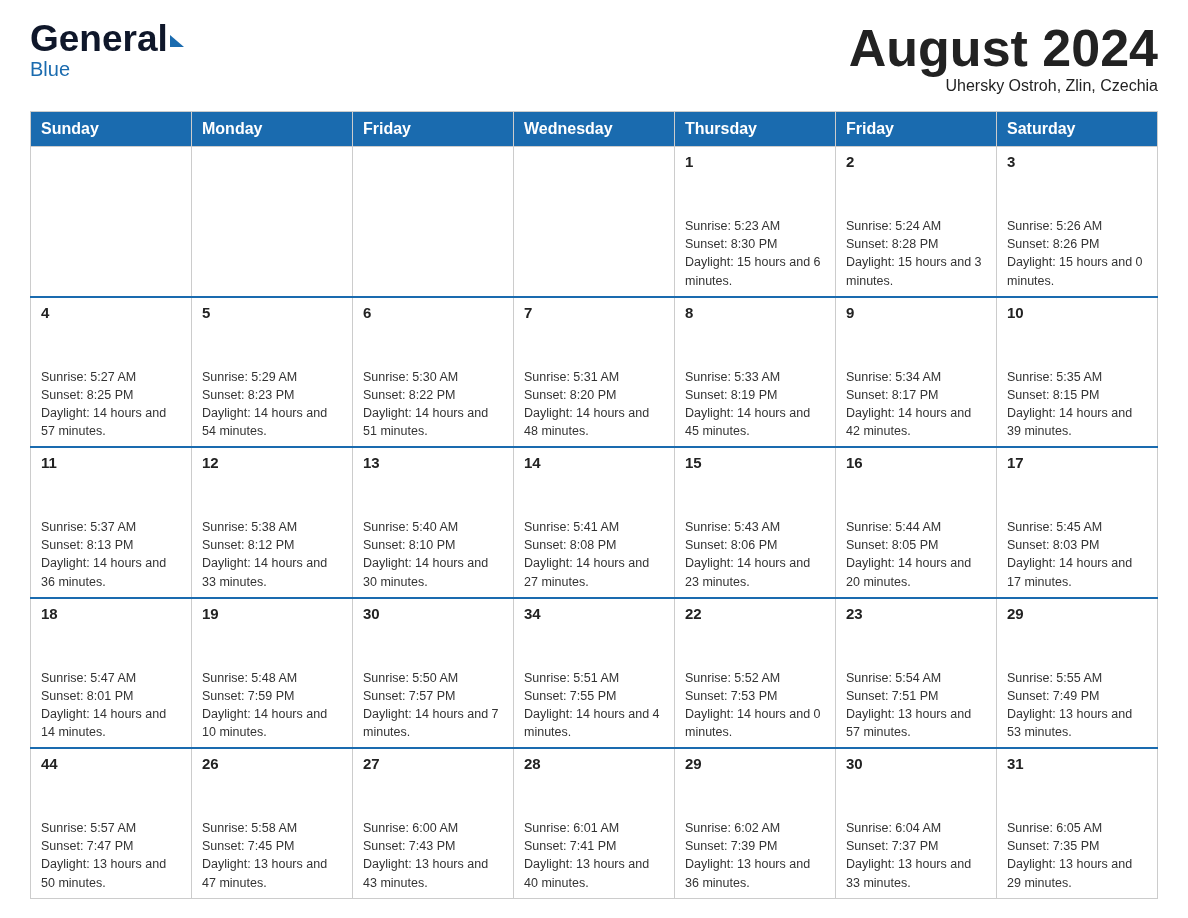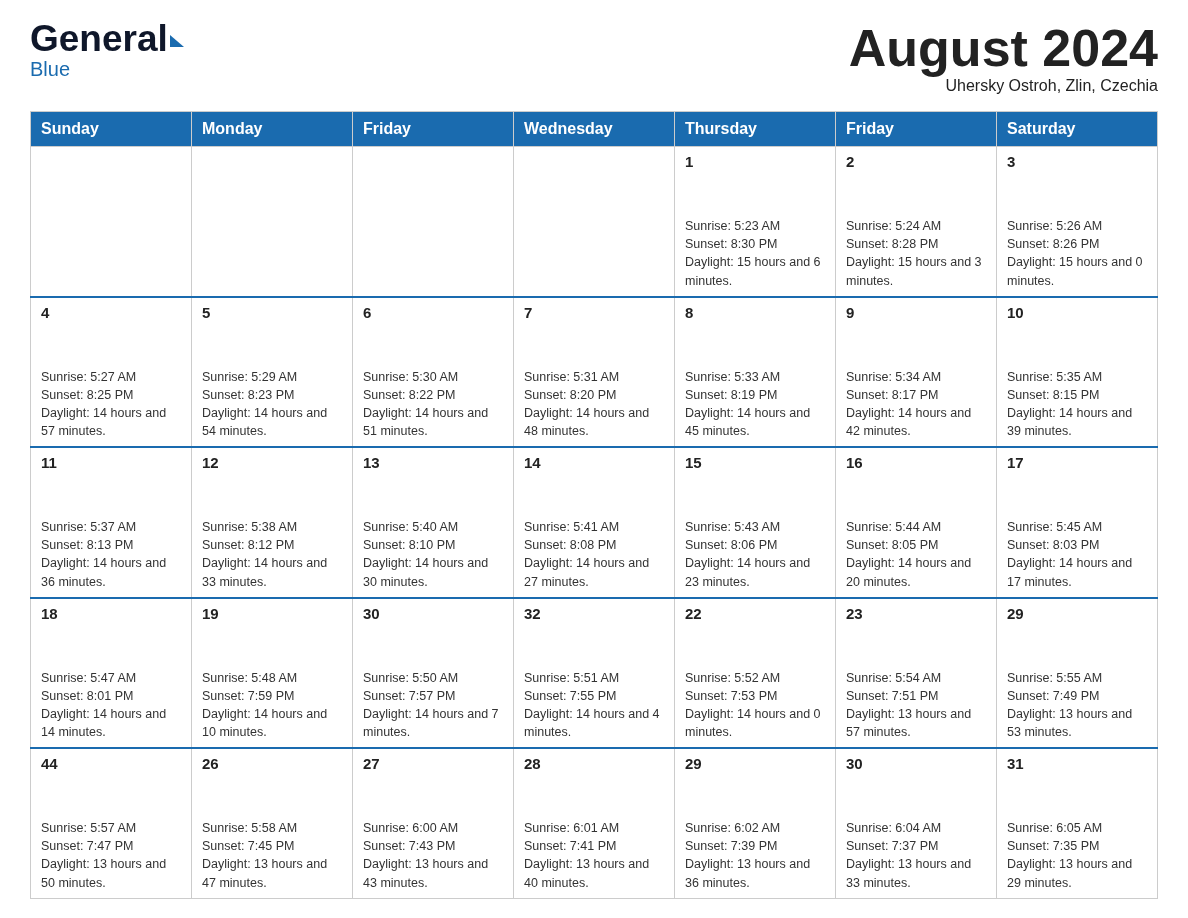--- a/index.html
+++ b/index.html
@@ -248,21 +248,21 @@
 Sunset: 7:59 PM
 Daylight: 14 hours and 10 minutes.</div>
         </td>
         <td>
           <div class="day-number">30</div>
           <div class="day-info">Sunrise: 5:50 AM
 Sunset: 7:57 PM
 Daylight: 14 hours and 7 minutes.</div>
         </td>
         <td>
-          <div class="day-number">32</div>
+          <div class="day-number">34</div>
           <div class="day-info">Sunrise: 5:51 AM
 Sunset: 7:55 PM
 Daylight: 14 hours and 4 minutes.</div>
         </td>
         <td>
           <div class="day-number">22</div>
           <div class="day-info">Sunrise: 5:52 AM
 Sunset: 7:53 PM
 Daylight: 14 hours and 0 minutes.</div>
         </td>

